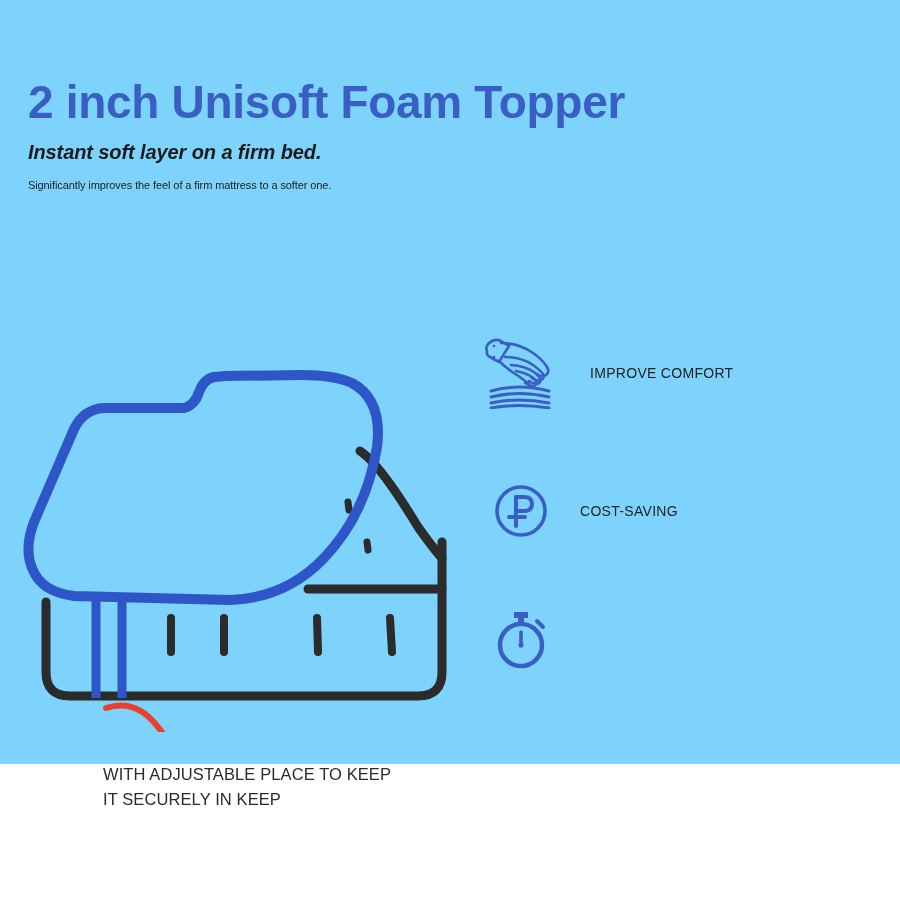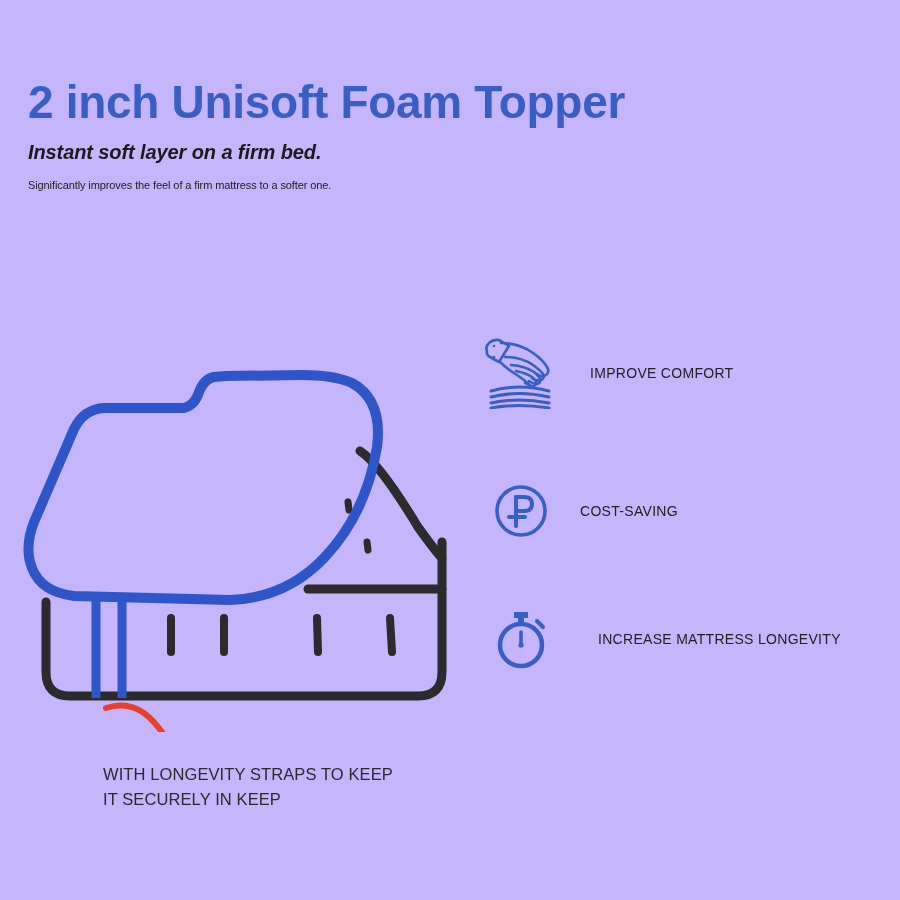--- a/index.html
+++ b/index.html
@@ -14,22 +14,22 @@
     position: relative;
     overflow: hidden;
     font-family: "Liberation Sans", sans-serif;
     -webkit-font-smoothing: antialiased;
   }
 
   .page {
     position: absolute;
     inset: 0;
     width: 900px;
-    height: 900px;
-    background: #c4b5fd;
+    height: 764px;
+    background: #7dd3fc;
   }
 
   
   .header {
     position: absolute;
     left: 28px;
     top: 74px;
     width: 820px;
   }
   .title {
@@ -177,21 +177,21 @@
 
       <g>
         <path d="M88 356 Q118 346 140 375 Q158 398 166 418" stroke="#E8402A" stroke-width="6" stroke-linecap="round" fill="none"></path>
         <path d="M140 400 Q154 410 166 420 Q166 406 170 392" stroke="#E8402A" stroke-width="6" stroke-linecap="round" stroke-linejoin="round" fill="none"></path>
       </g>
 
     </svg>
   </div>
 
   <div class="caption">
-    <span class="caption-line">WITH LONGEVITY STRAPS TO KEEP</span>
+    <span class="caption-line">WITH ADJUSTABLE PLACE TO KEEP</span>
     <span class="caption-line">IT SECURELY IN KEEP</span>
   </div>
 
   <div class="features">
 
     <div class="feature feature-1">
       <span class="feature-icon">
         <svg width="80" height="72" viewBox="0 0 80 72" fill="none" xmlns="http://www.w3.org/2000/svg">
 
           <path d="M6 14 Q4 10 8 6 Q14 1 20 4 L28 9 L18 25 L9 20 Q5 18 6 14 Z" stroke="#3A5FC4" stroke-width="2.6" stroke-linejoin="round" fill="none"></path>
@@ -237,18 +237,17 @@
           <path d="M28 11 L34 11 L34 16 L28 16 Z" fill="#3A5FC4"></path>
 
           <path d="M47 14 L53 20" stroke="#3A5FC4" stroke-width="4" stroke-linecap="round"></path>
 
           <circle cx="31" cy="38" r="21" stroke="#3A5FC4" stroke-width="4.5" fill="none"></circle>
 
           <path d="M31 38 L31 25" stroke="#3A5FC4" stroke-width="3.6" stroke-linecap="round"></path>
           <circle cx="31" cy="38" r="2.6" fill="#3A5FC4"></circle>
         </svg>
       </span>
-      <span class="feature-label">INCREASE MATTRESS LONGEVITY</span>
     </div>
 
   </div>
 
 </div>
 
 </body></html>

